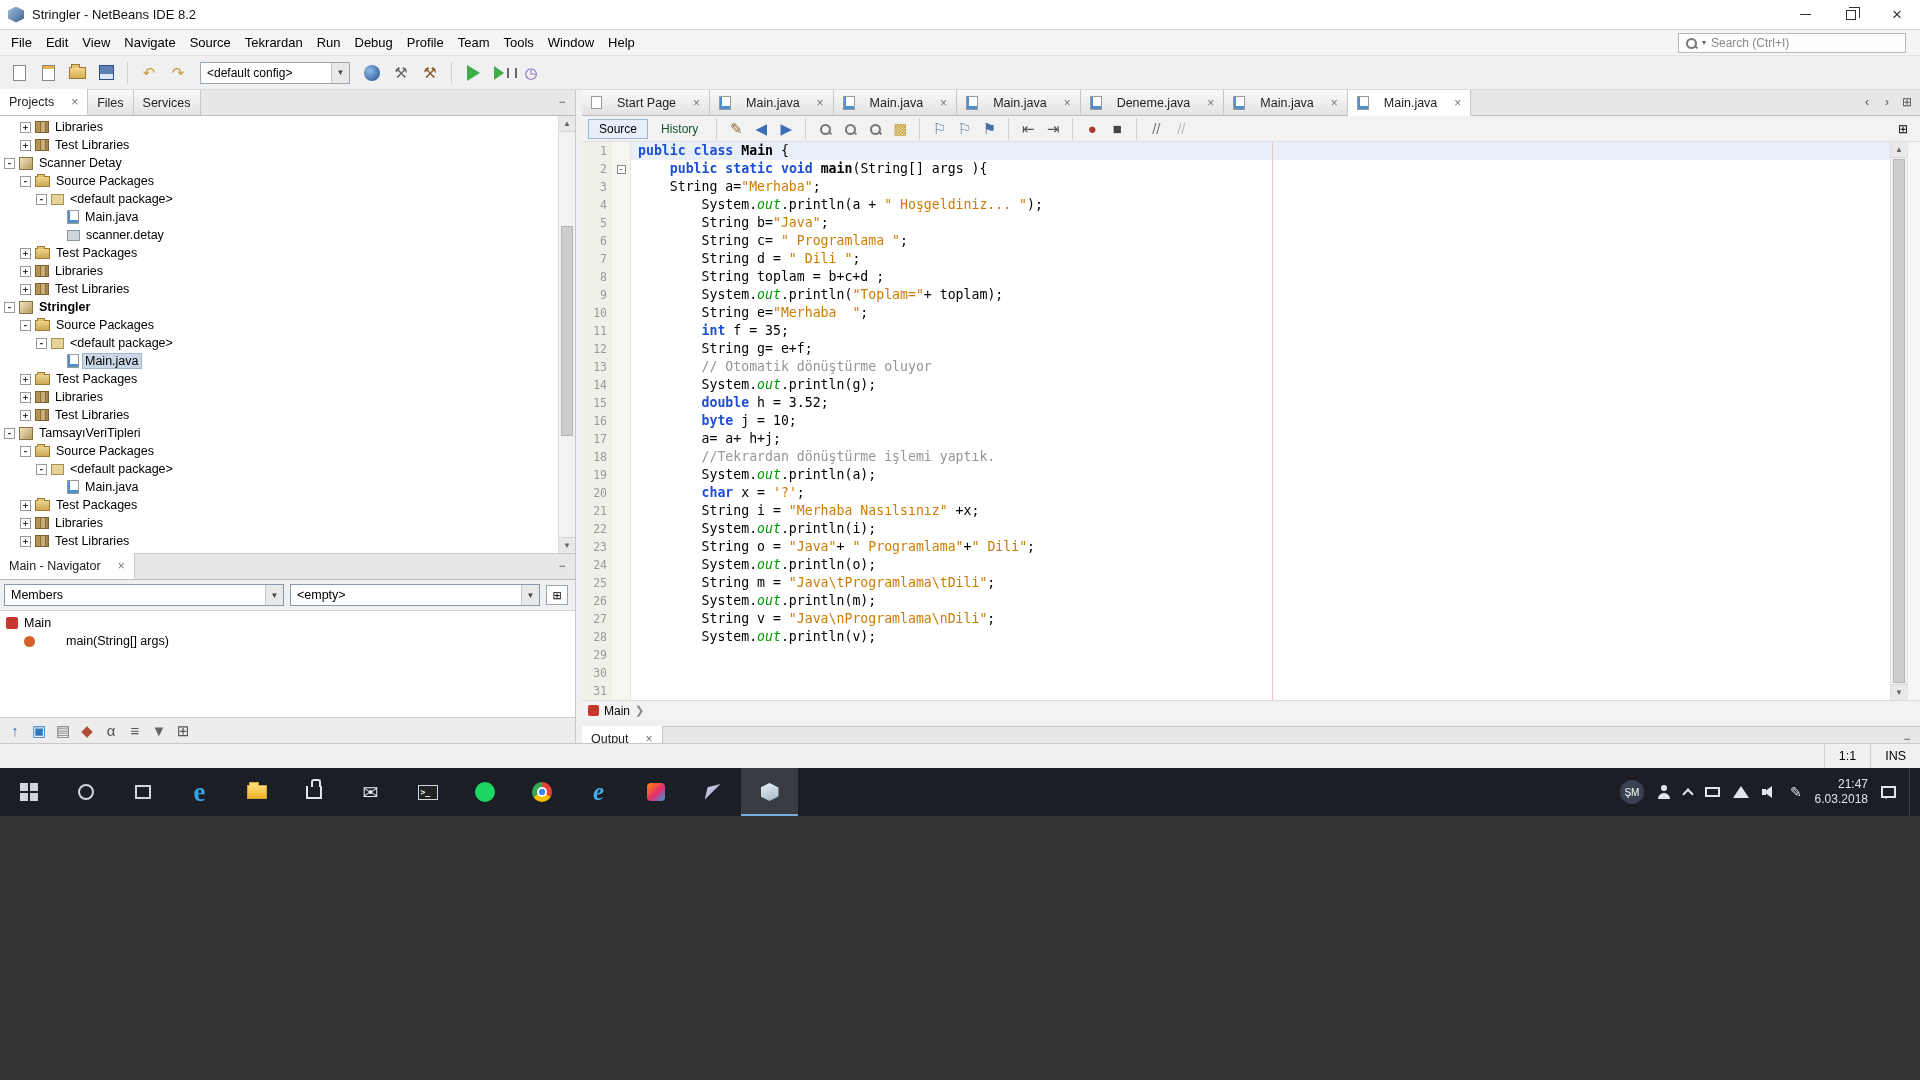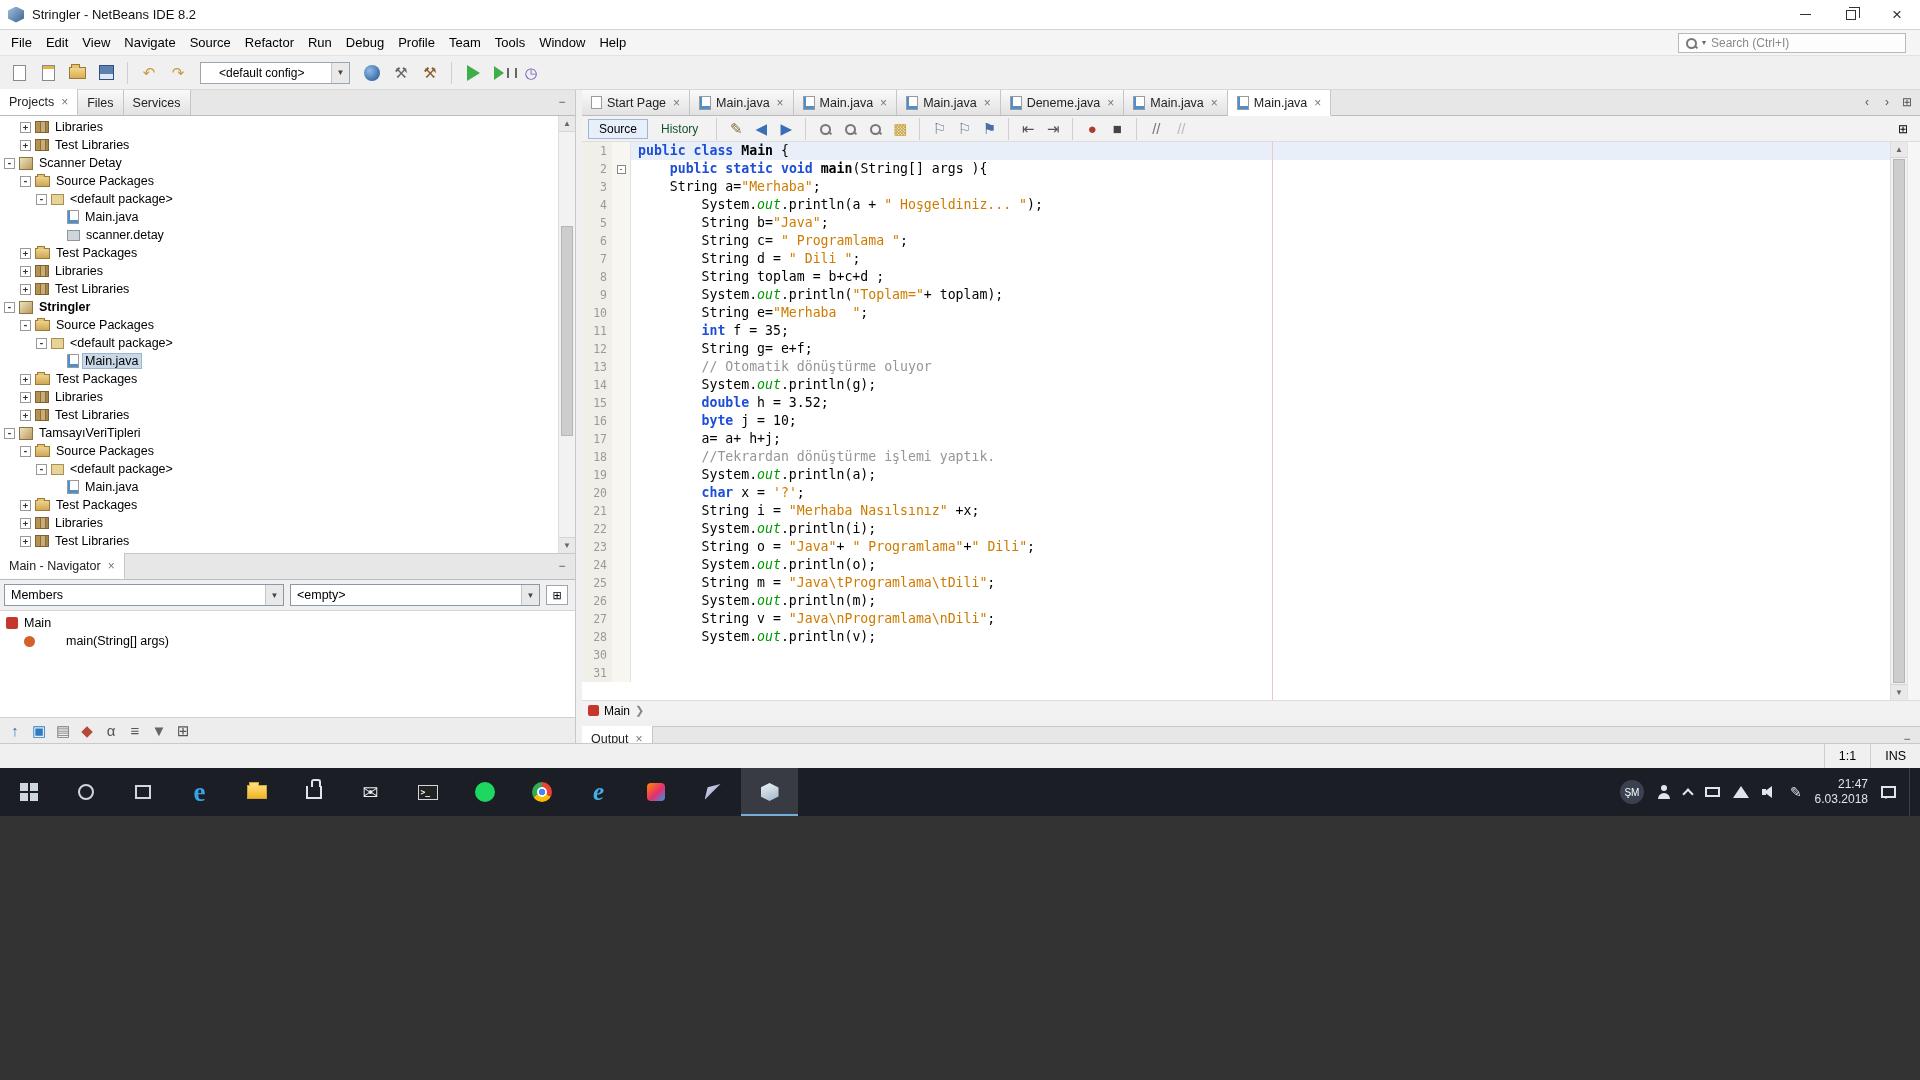--- a/index.html
+++ b/index.html
@@ -23,42 +23,42 @@
 .quicksearch{margin-left:auto;margin-right:10px;width:228px;height:20px;border:1px solid #b9b9b9;background:#fdfdfd;display:flex;align-items:center;gap:5px;padding:0 6px;color:#8a8a8a;font-size:12px}
 .i-mag{position:relative;width:12px;height:12px;flex:none}
 .i-mag::before{content:"";position:absolute;left:1px;top:1px;width:7px;height:7px;border:2px solid #777;border-radius:50%}
 .i-mag::after{content:"";position:absolute;left:9px;top:9px;width:4px;height:2px;background:#777;transform:rotate(45deg)}
 .qs-caret{font-size:8px;color:#666}
 
 
 .toolbar{position:absolute;top:56px;left:0;right:0;height:34px;display:flex;align-items:center;gap:3px;padding:0 6px;background:#f0f0f0;border-bottom:1px solid #d8d8d8}
 .tbtn{min-width:26px;height:26px;display:flex;align-items:center;justify-content:center;font-size:15px}
 .tsep{width:1px;height:22px;background:#cfcfcf;margin:0 5px}
-.configcombo{width:150px;height:22px;border:1px solid #9aa7b3;background:#fff;display:flex;align-items:center;justify-content:space-between;padding-left:18px;font-size:12px;margin:0 6px}
+.configcombo{width:150px;height:22px;border:1px solid #9aa7b3;background:#fff;display:flex;align-items:center;justify-content:space-between;padding-left:6px;font-size:12px;margin:0 6px}
 .combo-arrow{width:18px;height:100%;background:#e9e9e9;border-left:1px solid #c5c5c5;display:flex;align-items:center;justify-content:center;font-size:8px;color:#444}
 .t-page{width:13px;height:16px;background:#fff;border:1px solid #8a8a8a}
 .t-page2{width:13px;height:16px;background:#fff;border:1px solid #8a8a8a;box-shadow:inset 0 3px 0 #e8b24a}
 .t-folder{width:17px;height:12px;background:linear-gradient(#f2d78b,#d8ae55);border:1px solid #9c7a35;position:relative}
 .t-folder::before{content:"";position:absolute;top:-4px;left:1px;width:7px;height:3px;background:#e6c46e;border:1px solid #9c7a35;border-bottom:none}
 .t-floppy{width:15px;height:15px;background:#5d7fb2;border:1px solid #2d4f82;box-shadow:inset 0 -5px 0 #dfe7f2}
 .t-globe{width:16px;height:16px;border-radius:50%;background:radial-gradient(circle at 35% 35%,#8fbde8,#1d4e89)}
 .t-run{width:0;height:0;border-left:13px solid #3fae49;border-top:8px solid transparent;border-bottom:8px solid transparent}
 .t-debug{position:relative;width:0;height:0;border-left:10px solid #3fae49;border-top:7px solid transparent;border-bottom:7px solid transparent;margin-right:6px}
 .t-debug::after{content:"";position:absolute;left:3px;top:-5px;width:6px;height:10px;border-left:2px solid #666;border-right:2px solid #666}
 .glyph{font-size:15px;line-height:1}
 
 
 .main{position:absolute;top:90px;left:0;right:0;bottom:73px}
 .leftcol{position:absolute;left:0;top:0;bottom:0;width:576px}
 .vsplitter{position:absolute;left:576px;top:0;bottom:0;width:6px;background:#f0f0f0}
 .rightcol{position:absolute;left:582px;right:0;top:0;bottom:0}
 
 
 .tabstrip{display:flex;align-items:flex-end;height:26px;background:#e7e7e7;border-bottom:1px solid #bcbcbc;position:relative}
-.dtab{display:flex;align-items:center;gap:5px;height:25px;padding:0 9px;background:linear-gradient(#fafafa,#e2e2e2);border-right:1px solid #c6c6c6;font-size:12.5px;color:#222;white-space:nowrap}
+.dtab{display:flex;align-items:center;gap:15px;height:25px;padding:0 9px;background:linear-gradient(#fafafa,#e2e2e2);border-right:1px solid #c6c6c6;font-size:12.5px;color:#222;white-space:nowrap}
 .dtab.active{background:#fff;height:26px;border-bottom:1px solid #fff}
 .tclose{color:#777;font-size:12px;margin-left:2px}
 .strip-right{margin-left:auto;display:flex;align-items:center;gap:2px;padding-right:4px;padding-bottom:4px}
 .strip-btn{width:18px;height:18px;display:flex;align-items:center;justify-content:center;color:#555;font-size:12px}
 
 
 .projects{position:absolute;top:0;left:0;right:0;height:463px;background:#fff;border-right:1px solid #c8c8c8}
 .treearea{position:absolute;top:26px;left:0;right:17px;bottom:0;background:#fff;overflow:hidden;padding-top:2px}
 .scrollv{position:absolute;top:26px;right:0;bottom:0;width:17px;background:#f2f2f2;border-left:1px solid #ddd}
 .sb-btn{height:16px;display:flex;align-items:center;justify-content:center;font-size:8px;color:#666;background:#e9e9e9;border-bottom:1px solid #d5d5d5}
@@ -183,21 +183,21 @@
     </div>
   </div>
 
   <div class="menubar">
     <span style="display:flex">
         <span class="menu-item">File</span>
         <span class="menu-item">Edit</span>
         <span class="menu-item">View</span>
         <span class="menu-item">Navigate</span>
         <span class="menu-item">Source</span>
-        <span class="menu-item">Refactor</span>
+        <span class="menu-item">Tekrardan</span>
         <span class="menu-item">Run</span>
         <span class="menu-item">Debug</span>
         <span class="menu-item">Profile</span>
         <span class="menu-item">Team</span>
         <span class="menu-item">Tools</span>
         <span class="menu-item">Window</span>
         <span class="menu-item">Help</span>
       </span>
     <div class="quicksearch">
       <span class="i-mag"></span>
@@ -715,20 +715,25 @@
               </div>
               <div class="crow">
                 <span class="ln">27</span>
                 <span class="fold"></span>
                 <span class="ltxt"><span>        String v = </span><span class="c-s">"Java\nProgramlama\nDili"</span><span>;</span></span>
               </div>
               <div class="crow">
                 <span class="ln">28</span>
                 <span class="fold"></span>
                 <span class="ltxt"><span>        System.</span><span class="c-f">out</span><span>.println(v);</span></span>
+              </div>
+              <div class="crow">
+                <span class="ln">29</span>
+                <span class="fold"></span>
+                <span class="ltxt"></span>
               </div>
               <div class="crow">
                 <span class="ln">30</span>
                 <span class="fold"></span>
                 <span class="ltxt"></span>
               </div>
               <div class="crow">
                 <span class="ln">31</span>
                 <span class="fold"></span>
                 <span class="ltxt"></span>

